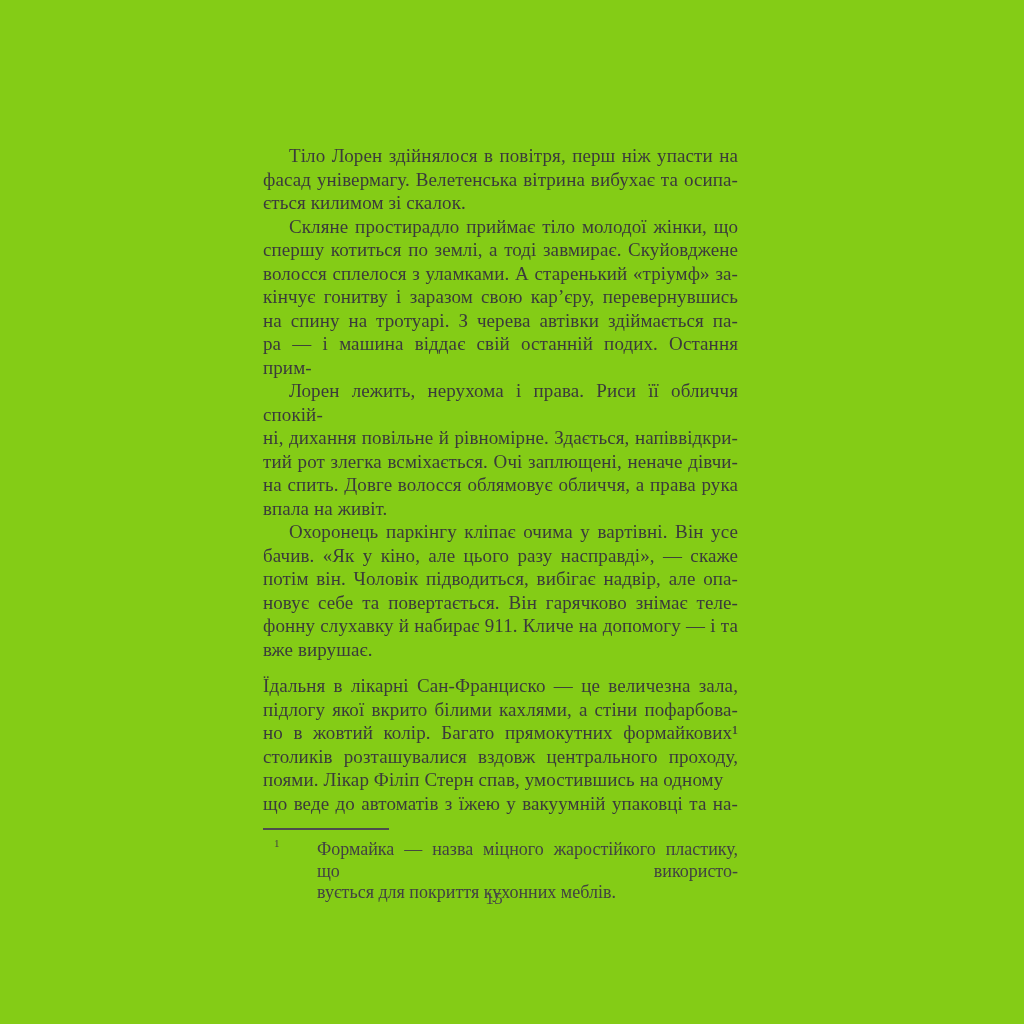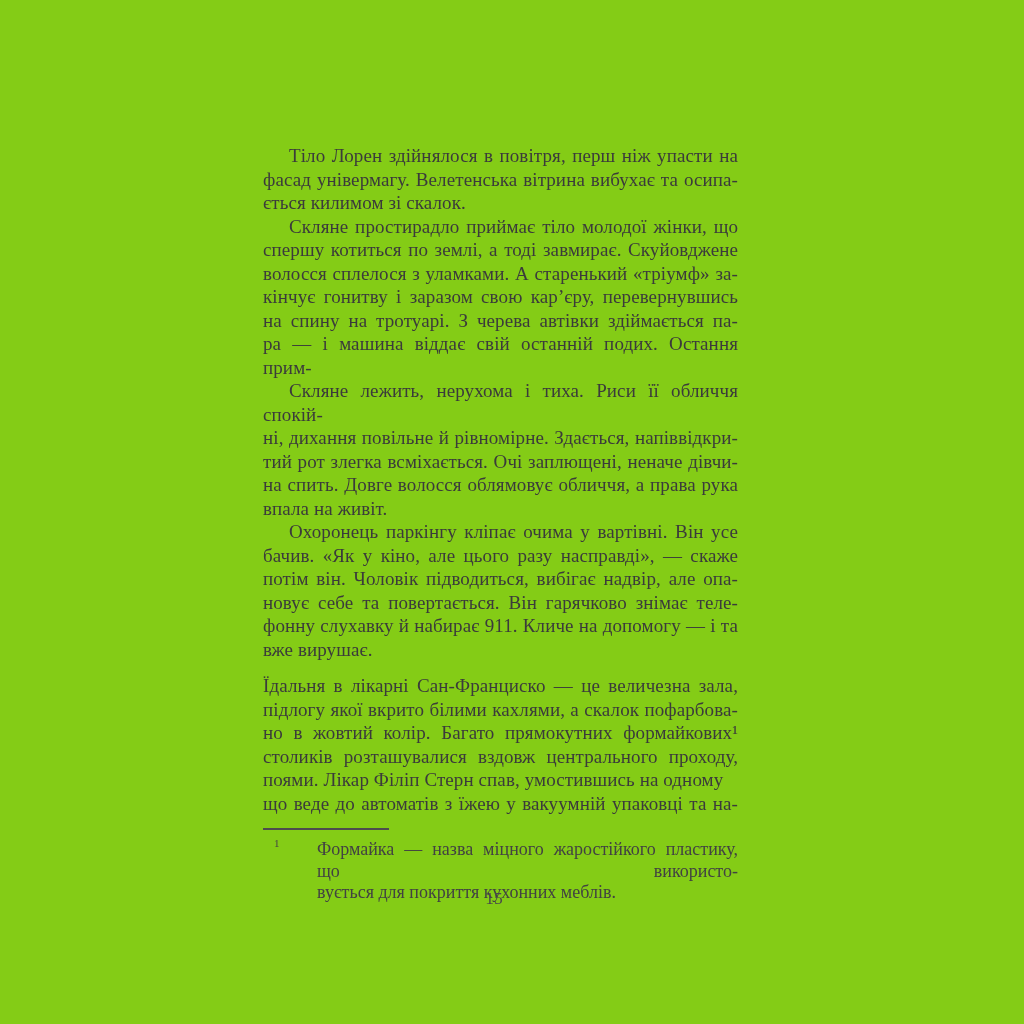--- a/index.html
+++ b/index.html
@@ -98,37 +98,37 @@
       </div>
       <div class="paragraph">
         <div class="line indent">Скляне простирадло приймає тіло молодої жінки, що</div>
         <div class="line">спершу котиться по землі, а тоді завмирає. Скуйовджене</div>
         <div class="line">волосся сплелося з уламками. А старенький «тріумф» за-</div>
         <div class="line">кінчує гонитву і заразом свою кар’єру, перевернувшись</div>
         <div class="line">на спину на тротуарі. З черева автівки здіймається па-</div>
         <div class="line">ра — і машина віддає свій останній подих. Остання прим-</div>
       </div>
       <div class="paragraph">
-        <div class="line indent">Скляне лежить, нерухома і тиха. Риси її обличчя спокій-</div>
+        <div class="line indent">Лорен лежить, нерухома і права. Риси її обличчя спокій-</div>
         <div class="line">ні, дихання повільне й рівномірне. Здається, напіввідкри-</div>
         <div class="line">тий рот злегка всміхається. Очі заплющені, неначе дівчи-</div>
         <div class="line">на спить. Довге волосся облямовує обличчя, а права рука</div>
         <div class="line last">впала на живіт.</div>
       </div>
       <div class="paragraph">
         <div class="line indent">Охоронець паркінгу кліпає очима у вартівні. Він усе</div>
         <div class="line">бачив. «Як у кіно, але цього разу насправді», — скаже</div>
         <div class="line">потім він. Чоловік підводиться, вибігає надвір, але опа-</div>
         <div class="line">новує себе та повертається. Він гарячково знімає теле-</div>
         <div class="line">фонну слухавку й набирає 911. Кличе на допомогу — і та</div>
         <div class="line last">вже вирушає.</div>
       </div>
       <div class="paragraph gap-before">
         <div class="line">Їдальня в лікарні Сан-Франциско — це величезна зала,</div>
-        <div class="line">підлогу якої вкрито білими кахлями, а скалок пофарбова-</div>
+        <div class="line">підлогу якої вкрито білими кахлями, а стіни пофарбова-</div>
         <div class="line">но в жовтий колір. Багато прямокутних формайкових¹</div>
         <div class="line">столиків розташувалися вздовж центрального проходу,</div>
         <div class="line last">поями. Лікар Філіп Стерн спав, умостившись на одному</div>
         <div class="line">що веде до автоматів з їжею у вакуумній упаковці та на-</div>
       </div>
     </div>
 
   <div class="footnote">
     <div class="footnote-rule"></div>
     <div class="footnote-body">

